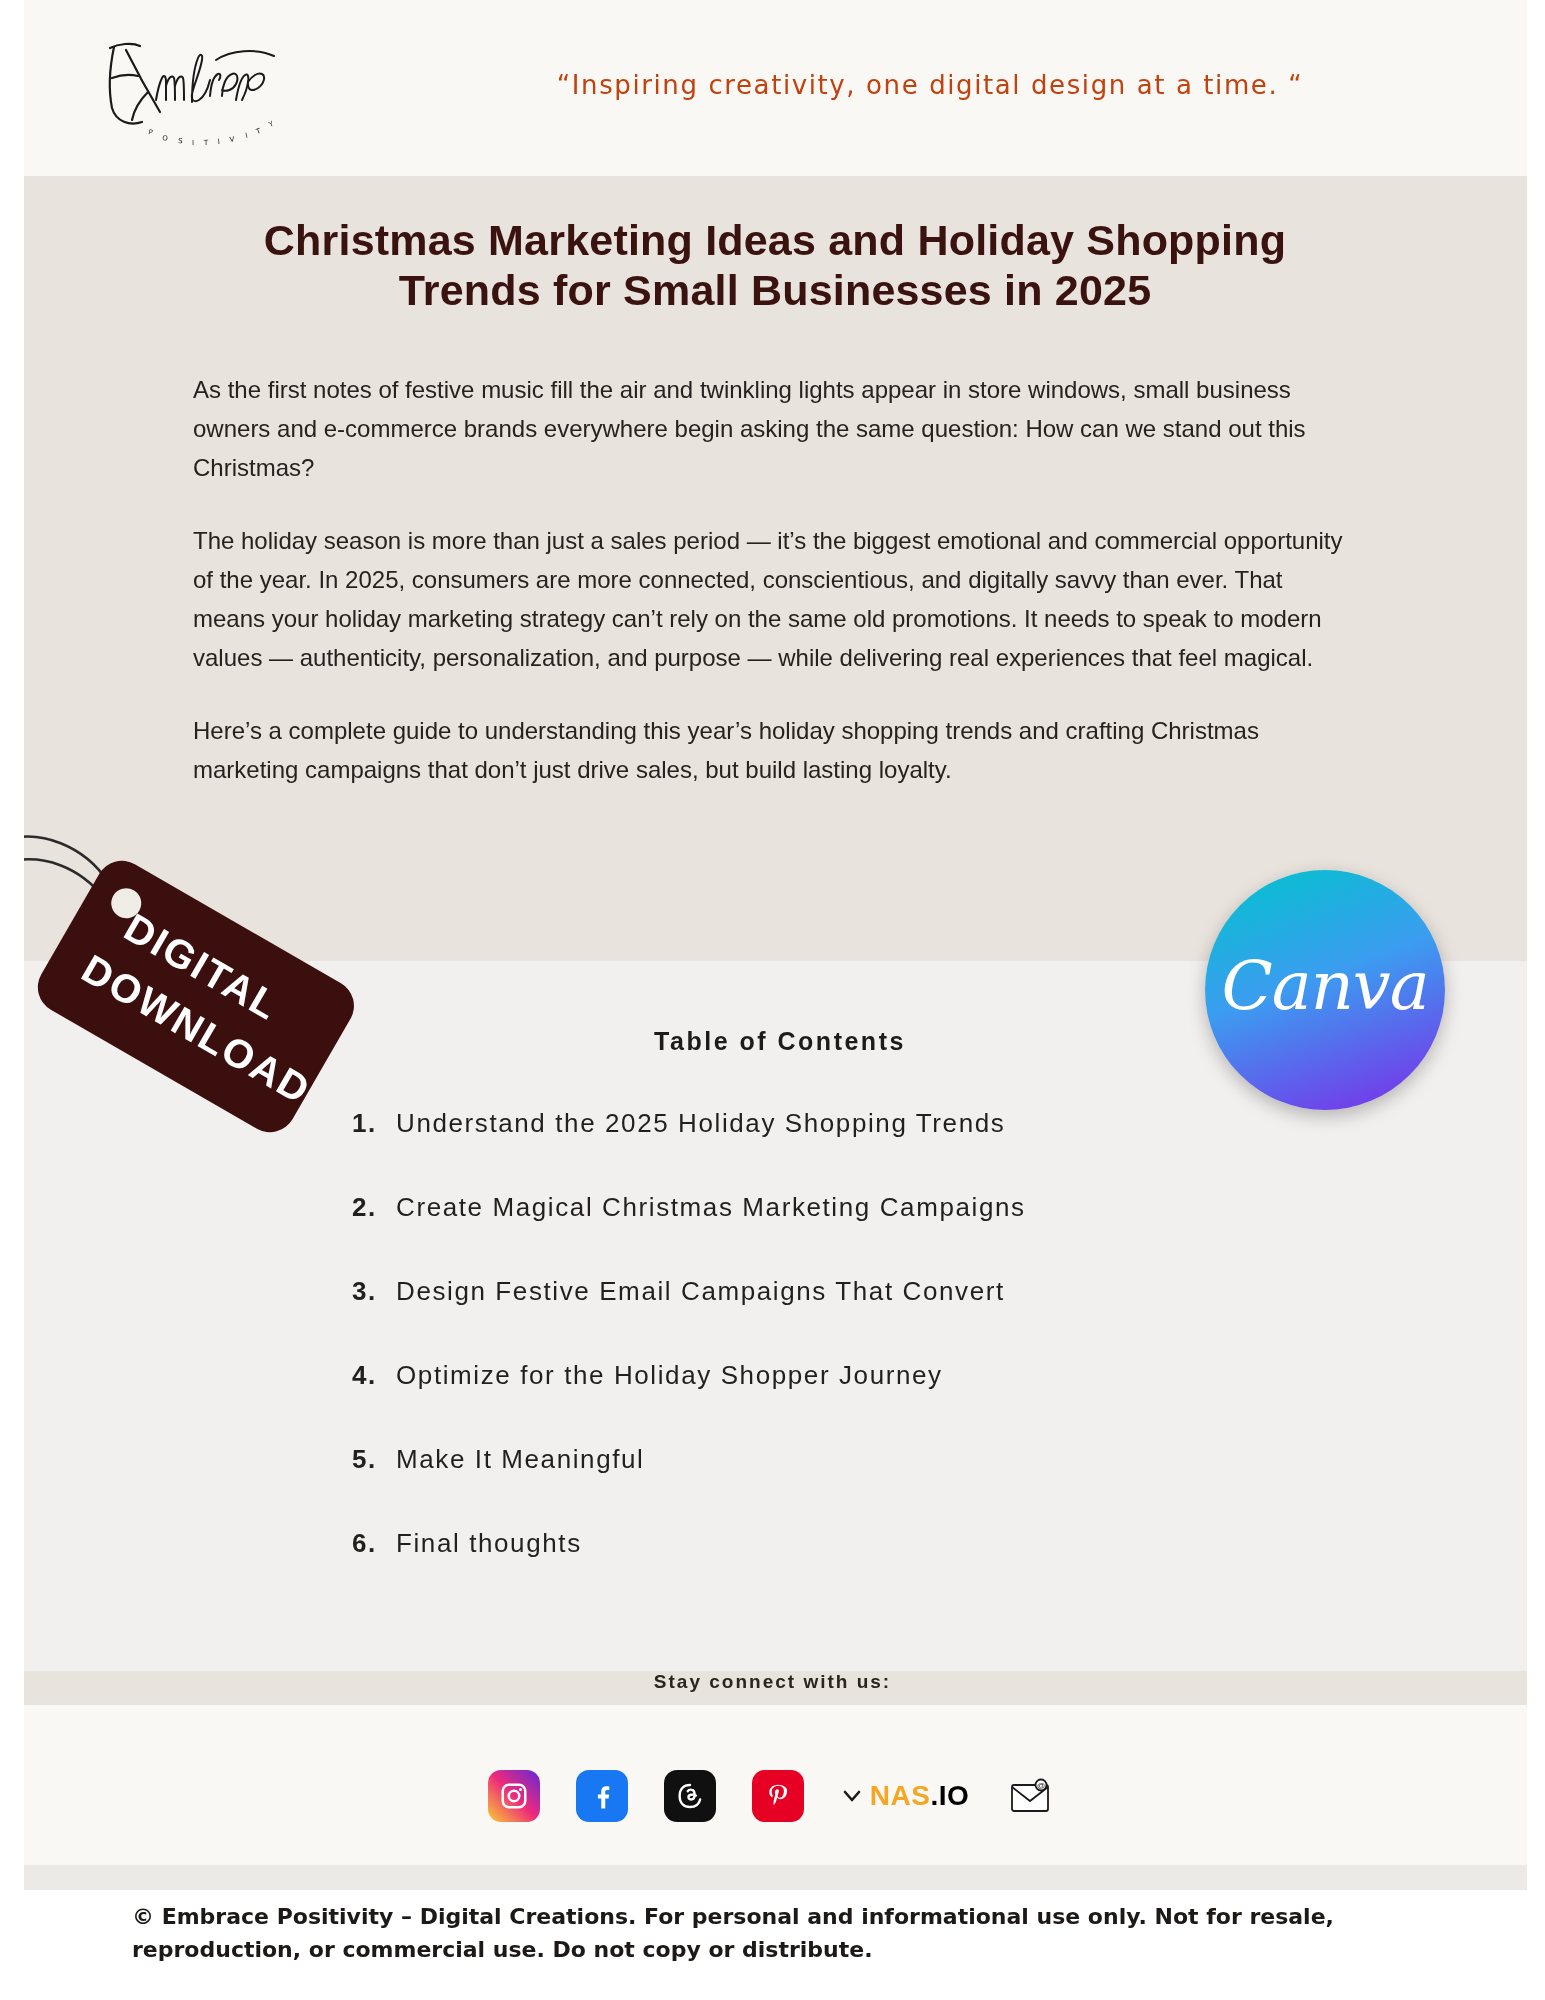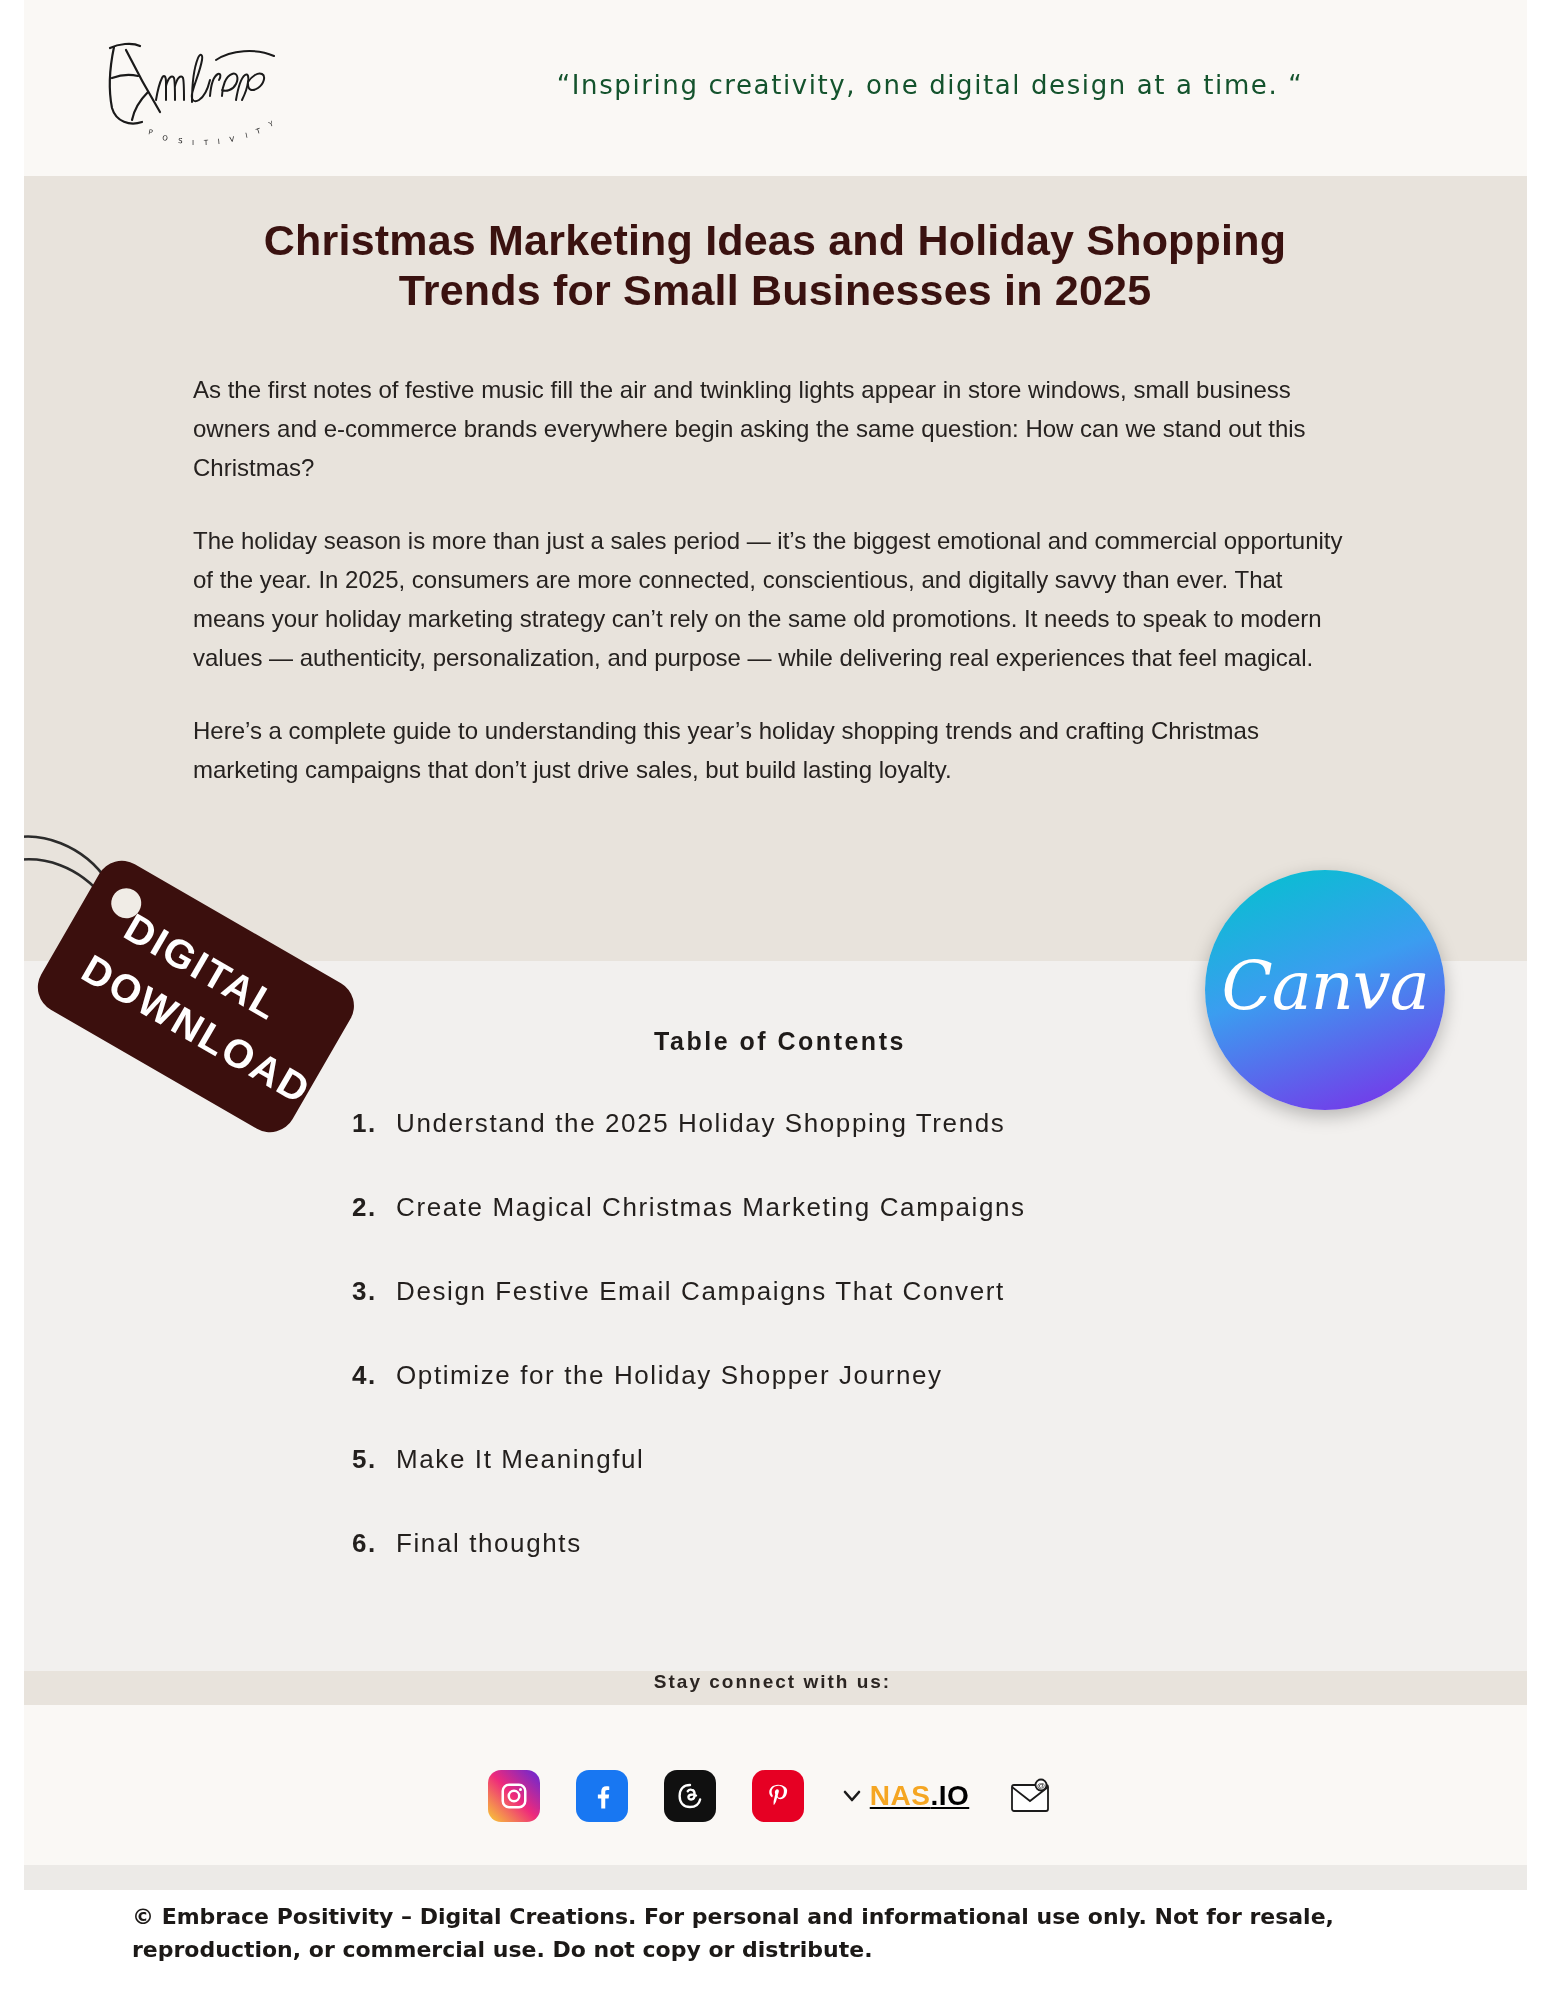--- a/index.html
+++ b/index.html
@@ -39,21 +39,21 @@
   }
   .logo svg { display: block; }
   .tagline {
     position: absolute;
     left: 520px;
     top: 70px;
     width: 820px;
     text-align: center;
     font-size: 26px;
     letter-spacing: 1.6px;
-    color: #14532d;
+    color: #c2410c;
     font-family: "DejaVu Sans", sans-serif;
   }
   
   .intro-band {
     position: absolute;
     left: 0; top: 176px;
     width: 1545px;
     height: 785px;
     background: #e8e3dc;
   }
@@ -178,21 +178,20 @@
     color: #2b2522;
   }
   .social-icons {
     position: absolute;
     left: 0; top: 1770px;
     width: 1545px;
     display: flex;
     justify-content: center;
     align-items: center;
     gap: 36px;
-    text-decoration: underline;
   }
   .icon-box {
     width: 52px;
     height: 52px;
     border-radius: 13px;
     display: flex;
     align-items: center;
     justify-content: center;
   }
   .ig { background: linear-gradient(45deg,#f9ce34 0%,#ee2a7b 50%,#6228d7 100%); }

